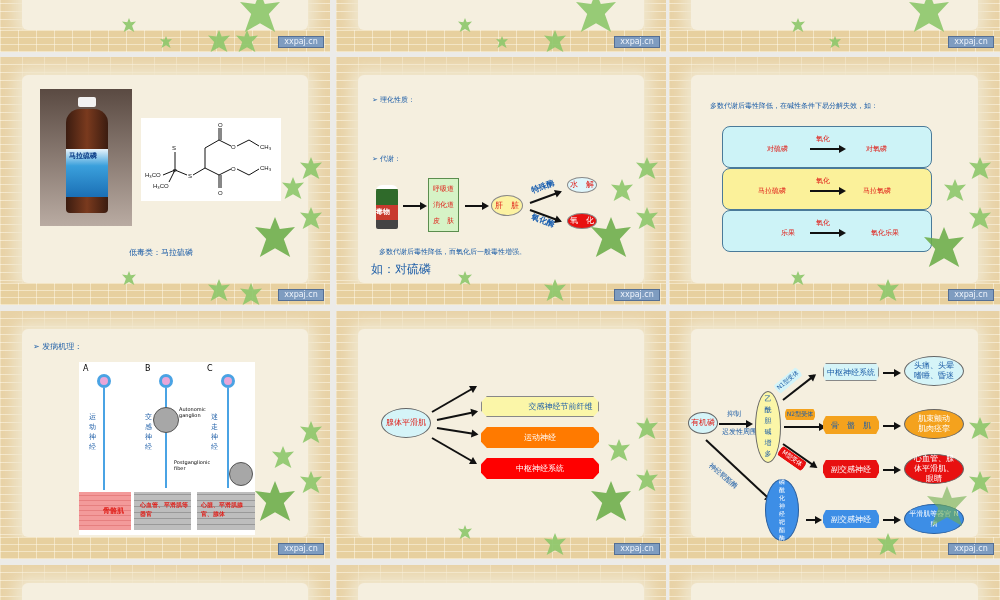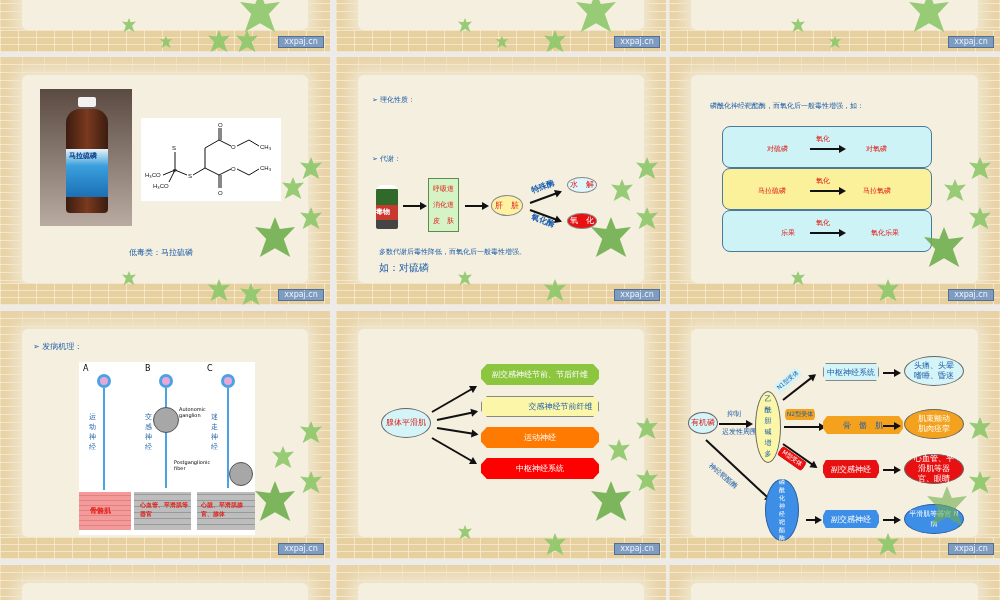--- a/index.html
+++ b/index.html
@@ -164,34 +164,34 @@
     </div>
     <div class="arrow" style="left:129px; top:148px; width:22px;"></div>
     <div class="ellipse t-red" style="left:155px; top:138px; width:32px; height:21px; background:#fcf2a2; border:1px solid #888;">肝　脏</div>
     <div class="arrow" style="left:194px; top:145px; width:32px; transform:rotate(-20deg);"></div>
     <div class="arrow" style="left:194px; top:152px; width:32px; transform:rotate(20deg);"></div>
     <div class="abs" style="left:195px; top:124px; font-size:8px; color:#1a5fb0; font-weight:bold; transform:rotate(-20deg);">特殊酶</div>
     <div class="abs" style="left:195px; top:158px; font-size:8px; color:#1a5fb0; font-weight:bold; transform:rotate(20deg);">氧化酶</div>
     <div class="ellipse t-red" style="left:231px; top:120px; width:30px; height:16px; background:#dff6fb; border:1px solid #888;">水　解</div>
     <div class="ellipse" style="left:231px; top:156px; width:30px; height:16px; background:#e81010; color:#fff; border:1px solid #888;">氧　化</div>
     <div class="abs t-blue" style="left:43px; top:190px; font-size:7px;">多数代谢后毒性降低，而氧化后一般毒性增强。</div>
-    <div class="abs t-blue" style="left:43px; top:204px; font-size:10px;">如：对硫磷</div>
+    <div class="abs t-blue" style="left:35px; top:204px; font-size:12px;">如：对硫磷</div>
     <div class="leaf big dark" style="left:255px; top:160px;"></div>
     <div class="leaf" style="left:300px; top:100px;"></div>
     <div class="leaf" style="left:275px; top:122px;"></div>
     <div class="leaf" style="left:300px; top:150px;"></div>
     <div class="leaf" style="left:122px; top:214px; width:14px; height:14px;"></div>
     <div class="leaf" style="left:208px; top:222px;"></div>
     <div class="watermark">xxpaj.cn</div>
   </div>
 
   <div class="slide" style="left:669px; top:57px; width:331px;">
     <div class="paper"></div>
     <div class="bottom-band"></div>
-    <div class="abs t-blue" style="left:41px; top:44px; font-size:7px;">磷酰化神经靶酯酶，而氧化后一般毒性增强，如：</div>
+    <div class="abs t-blue" style="left:41px; top:44px; font-size:7px;">多数代谢后毒性降低，在碱性条件下易分解失效，如：</div>
     <div class="rbox" style="left:53px; top:69px; width:210px; height:42px; background:#cdf3f7;">
       <span class="abs t-red" style="left:44px; top:17px; font-size:7px;">对硫磷</span>
       <span class="abs t-red" style="left:93px; top:7px; font-size:7px;">氧化</span>
       <div class="arrow" style="left:87px; top:21px; width:34px;"></div>
       <span class="abs t-red" style="left:143px; top:17px; font-size:7px;">对氧磷</span>
     </div>
     <div class="rbox" style="left:53px; top:111px; width:210px; height:42px; background:#fbf19a;">
       <span class="abs t-red" style="left:35px; top:17px; font-size:7px;">马拉硫磷</span>
       <span class="abs t-red" style="left:93px; top:7px; font-size:7px;">氧化</span>
       <div class="arrow" style="left:87px; top:21px; width:34px;"></div>
@@ -216,21 +216,21 @@
     <div class="paper"></div>
     <div class="bottom-band"></div>
     <div class="abs t-blue" style="left:33px; top:30px; font-size:8px;">➢ <span>发病机理：</span></div>
     <div class="abs" style="left:79px; top:51px; width:176px; height:173px; background:#fff;">
 
       <span class="abs" style="left:4px; top:2px; font-size:8px;">A</span>
       <div class="abs" style="left:18px; top:12px; width:14px; height:14px; border-radius:50%; background:#e9a6d8; border:3px solid #4aa3e4;"></div>
       <div class="abs" style="left:24px; top:26px; width:2px; height:102px; background:#4aa3e4;"></div>
       <div class="abs t-blue" style="left:10px; top:50px; width:9px; font-size:7px; line-height:10px; word-break:break-all;">运动神经</div>
       <div class="abs" style="left:0; top:130px; width:52px; height:38px; background:repeating-linear-gradient(0deg, #f39a9a 0 4px, #e67f7f 4px 5px);">
-        <span class="abs t-red" style="left:11px; top:14px; font-size:7px; font-weight:bold;">骨骼肌</span>
+        <span class="abs t-red" style="left:24px; top:14px; font-size:7px; font-weight:bold;">骨骼肌</span>
       </div>
 
       <span class="abs" style="left:66px; top:2px; font-size:8px;">B</span>
       <div class="abs" style="left:80px; top:12px; width:14px; height:14px; border-radius:50%; background:#e9a6d8; border:3px solid #4aa3e4;"></div>
       <div class="abs" style="left:86px; top:26px; width:2px; height:100px; background:#4aa3e4;"></div>
       <div class="abs" style="left:74px; top:45px; width:26px; height:26px; border-radius:50%; background:#a7a7a7; border:1px solid #555;"></div>
       <div class="abs" style="left:100px; top:44px; width:40px; font-size:5px;">Autonomic ganglion</div>
       <div class="abs" style="left:95px; top:97px; width:45px; font-size:5px;">Postganglionic fiber</div>
       <div class="abs t-blue" style="left:66px; top:50px; width:9px; font-size:7px; line-height:10px; word-break:break-all;">交感神经</div>
       <div class="abs" style="left:55px; top:130px; width:57px; height:38px; background:repeating-linear-gradient(0deg, #bdbdbd 0 5px, #999 5px 6px);">
@@ -254,21 +254,20 @@
   </div>
 
   <div class="slide" style="left:336px; top:311px;">
     <div class="paper"></div>
     <div class="bottom-band"></div>
     <div class="ellipse t-red" style="left:45px; top:97px; width:50px; height:30px; background:#d5f4f8; border:1px solid #666;">腺体平滑肌</div>
     <div class="arrow" style="left:96px; top:100px; width:50px; transform:rotate(-30deg);"></div>
     <div class="arrow" style="left:101px; top:108px; width:40px; transform:rotate(-12deg);"></div>
     <div class="arrow" style="left:101px; top:116px; width:40px; transform:rotate(9deg);"></div>
     <div class="arrow" style="left:96px; top:126px; width:50px; transform:rotate(30deg);"></div>
-    <div class="oct" style="left:145px; top:53px; width:118px; height:21px; background:#8cc63f; color:#fff;">副交感神经节前、节后纤维</div>
     <div class="oct" style="left:145px; top:85px; width:118px; height:21px; background:#fbf6a8; color:#1f5fa8; box-shadow:inset 0 0 0 1px #888;padding-left:41px;">交感神经节前纤维</div>
     <div class="oct" style="left:145px; top:116px; width:118px; height:21px; background:#ff7a00; color:#fff;">运动神经</div>
     <div class="oct" style="left:145px; top:147px; width:118px; height:21px; background:#ff0000; color:#fff;">中枢神经系统</div>
     <div class="leaf big dark" style="left:255px; top:170px;"></div>
     <div class="leaf" style="left:300px; top:106px;"></div>
     <div class="leaf" style="left:272px; top:128px;"></div>
     <div class="leaf" style="left:300px; top:158px;"></div>
     <div class="leaf" style="left:122px; top:214px; width:14px; height:14px;"></div>
     <div class="leaf" style="left:208px; top:222px;"></div>
     <div class="watermark">xxpaj.cn</div>
@@ -292,32 +291,32 @@
     <div class="oct" style="left:108px; top:142px; width:30px; height:11px; background:#e81010; color:#fff; font-size:6px; transform:rotate(35deg);">M型受体</div>
     <div class="arrow" style="left:114px; top:88px; width:40px; transform:rotate(-38deg);"></div>
     <div class="arrow" style="left:115px; top:115px; width:40px;"></div>
     <div class="arrow" style="left:114px; top:132px; width:40px; transform:rotate(35deg);"></div>
 
     <div class="ellipse" style="left:96px; top:168px; width:34px; height:62px; background:#3d8ee6; color:#fff; border:1px solid #2a5f9e;">
       <span style="width:9px; word-break:break-all; font-size:6px; line-height:8px;">磷酰化神经靶酯酶</span>
     </div>
 
     <div class="oct" style="left:154px; top:52px; width:56px; height:18px; background:#d5f4f8; color:#1f5fa8; box-shadow:inset 0 0 0 1px #888;">中枢神经系统</div>
-    <div class="oct" style="left:154px; top:105px; width:80px; height:18px; background:#f4a21d; color:#1f5fa8;">骨　骼　肌</div>
+    <div class="oct" style="left:154px; top:105px; width:56px; height:18px; background:#f4a21d; color:#1f5fa8;">骨　骼　肌</div>
     <div class="oct" style="left:154px; top:149px; width:56px; height:18px; background:#e81010; color:#fff;">副交感神经</div>
     <div class="oct" style="left:154px; top:199px; width:56px; height:18px; background:#3d8ee6; color:#fff;">副交感神经</div>
     <div class="arrow" style="left:137px; top:208px; width:14px;"></div>
     <div class="arrow" style="left:214px; top:61px; width:16px;"></div>
     <div class="arrow" style="left:214px; top:114px; width:16px;"></div>
     <div class="arrow" style="left:214px; top:158px; width:16px;"></div>
     <div class="arrow" style="left:214px; top:208px; width:16px;"></div>
 
     <div class="ellipse" style="left:235px; top:45px; width:60px; height:30px; background:#d5f4f8; color:#1f5fa8; border:1px solid #666; padding:0 6px;">头痛、头晕嗜睡、昏迷</div>
     <div class="ellipse" style="left:235px; top:98px; width:60px; height:30px; background:#f4a21d; color:#fff; border:1px solid #666; padding:0 10px;">肌束颤动肌肉痉挛</div>
-    <div class="ellipse" style="left:235px; top:143px; width:60px; height:30px; background:#e81010; color:#fff; border:1px solid #666; padding:0 6px;">心血管、平滑肌等器官、眼睛</div>
+    <div class="ellipse" style="left:235px; top:143px; width:60px; height:30px; background:#e81010; color:#fff; border:1px solid #666; padding:0 6px;">心血管、腺体平滑肌、眼睛</div>
     <div class="ellipse" style="left:235px; top:193px; width:60px; height:30px; background:#3d8ee6; color:#fff; border:1px solid #2a5f9e; font-size:7px;">平滑肌等器官 N 病</div>
     <div class="leaf big dark" style="left:258px; top:175px; opacity:.6;"></div>
     <div class="leaf" style="left:300px; top:106px;"></div>
     <div class="leaf" style="left:300px; top:160px;"></div>
     <div class="leaf" style="left:208px; top:222px;"></div>
     <div class="watermark">xxpaj.cn</div>
   </div>
 
   <div class="slide" style="left:0; top:565px;">
     <div class="paper"></div>

